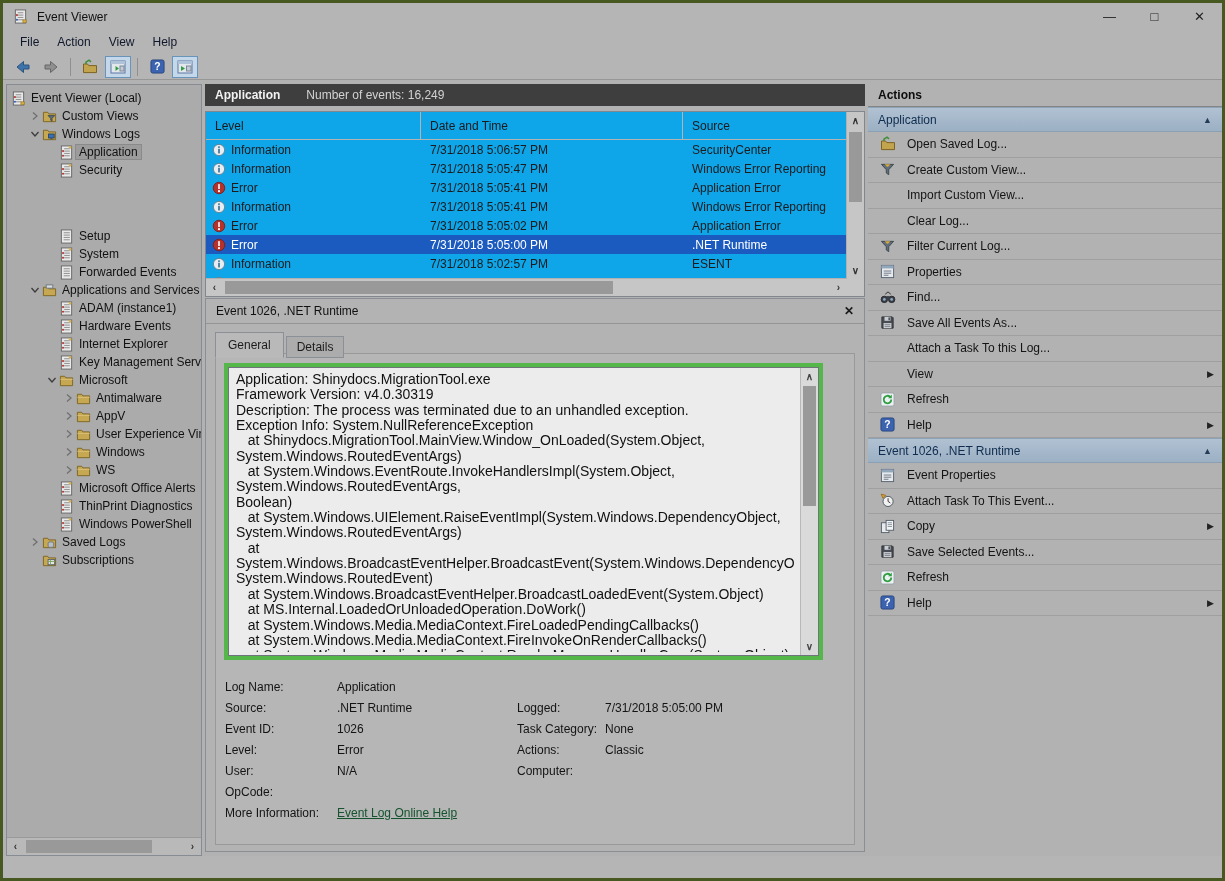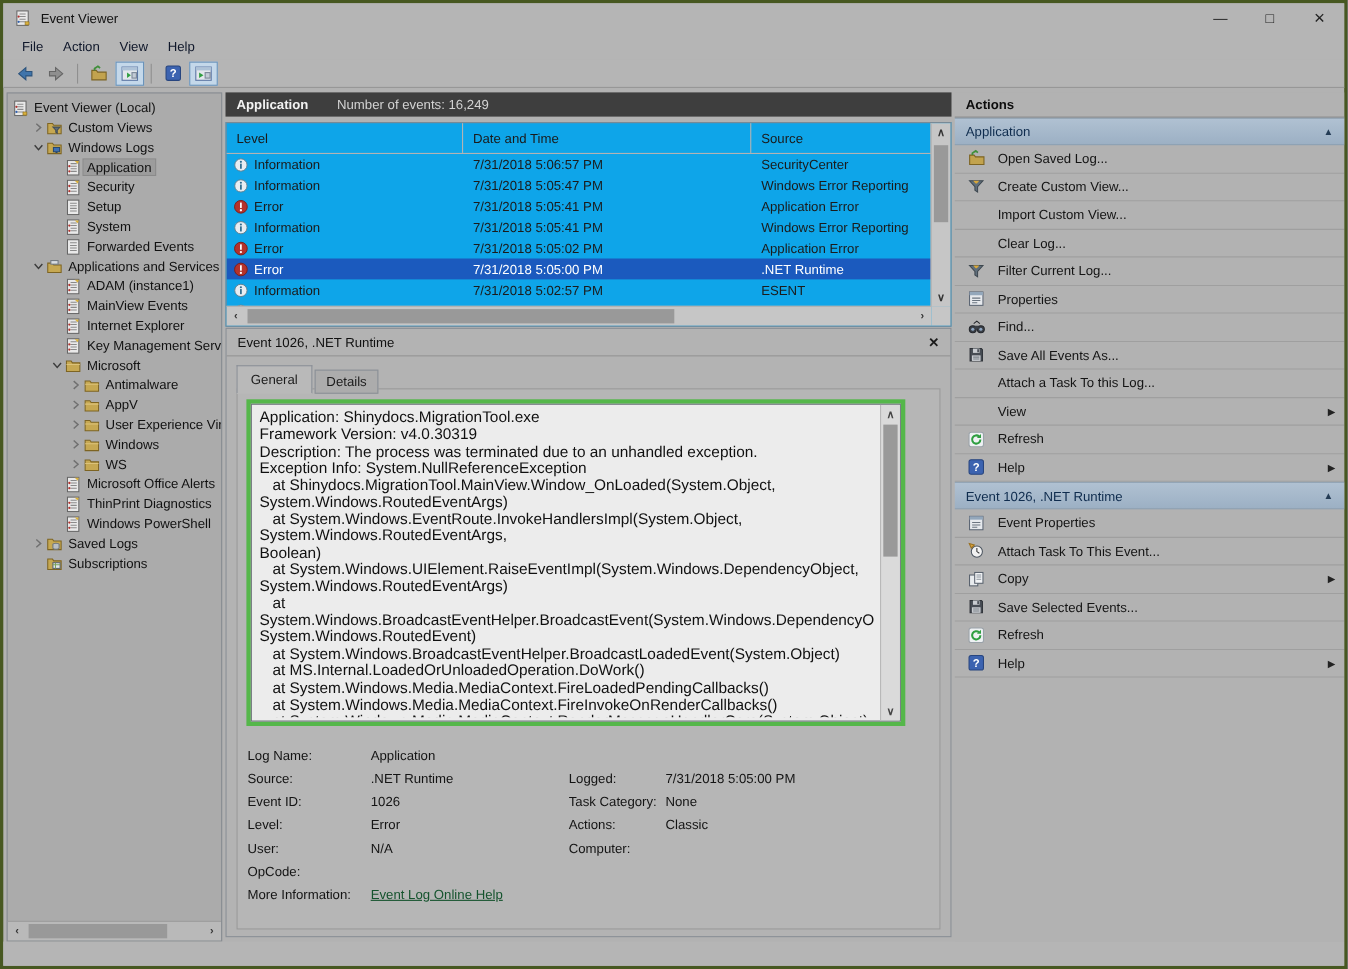--- a/index.html
+++ b/index.html
@@ -222,21 +222,21 @@
             <svg width="15" height="15" viewBox="0 0 16 16">
               <rect x="2.5" y="1" width="11" height="14" fill="#e9e9e9" stroke="#666"></rect>
               <path d="M5.5 4h6M5.5 6.5h6M5.5 9h6M5.5 11.5h6" stroke="#8a8a8a"></path>
               <circle cx="4.3" cy="6.5" r="1.1" fill="#b23430"></circle>
               <circle cx="4.3" cy="11.5" r="1.1" fill="#b23430"></circle>
               <path d="M9.5 1.5h4l-1 2.8z" fill="#d9b13c"></path>
             </svg>
           </span>
           <span class="tlabel">Security</span>
         </div>
-        <div class="tree-row" style="padding-left: 38px;">
+        <div class="tree-row" style="padding-left: 38px; margin-top: 48px;">
           <span class="expander"></span>
           <span class="ticon">
             <svg width="15" height="15" viewBox="0 0 16 16">
               <rect x="2.5" y="1" width="11" height="14" fill="#e9e9e9" stroke="#666"></rect>
               <path d="M5 4h6.5M5 6.5h6.5M5 9h6.5M5 11.5h6.5" stroke="#8a8a8a"></path>
             </svg>
           </span>
           <span class="tlabel">Setup</span>
         </div>
         <div class="tree-row" style="padding-left: 38px;">
@@ -293,21 +293,21 @@
           <span class="expander"></span>
           <span class="ticon">
             <svg width="15" height="15" viewBox="0 0 16 16">
               <rect x="2.5" y="1" width="11" height="14" fill="#e9e9e9" stroke="#666"></rect>
               <path d="M5.5 4h6M5.5 6.5h6M5.5 9h6M5.5 11.5h6" stroke="#8a8a8a"></path>
               <circle cx="4.3" cy="6.5" r="1.1" fill="#b23430"></circle>
               <circle cx="4.3" cy="11.5" r="1.1" fill="#b23430"></circle>
               <path d="M9.5 1.5h4l-1 2.8z" fill="#d9b13c"></path>
             </svg>
           </span>
-          <span class="tlabel">MainView Events</span>
+          <span class="tlabel">Hardware Events</span>
         </div>
         <div class="tree-row" style="padding-left: 38px;">
           <span class="expander"></span>
           <span class="ticon">
             <svg width="15" height="15" viewBox="0 0 16 16">
               <rect x="2.5" y="1" width="11" height="14" fill="#e9e9e9" stroke="#666"></rect>
               <path d="M5.5 4h6M5.5 6.5h6M5.5 9h6M5.5 11.5h6" stroke="#8a8a8a"></path>
               <circle cx="4.3" cy="6.5" r="1.1" fill="#b23430"></circle>
               <circle cx="4.3" cy="11.5" r="1.1" fill="#b23430"></circle>
               <path d="M9.5 1.5h4l-1 2.8z" fill="#d9b13c"></path>

